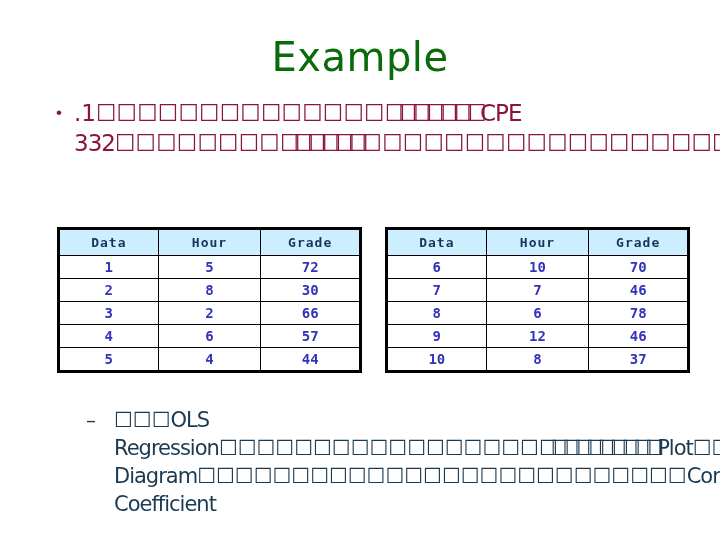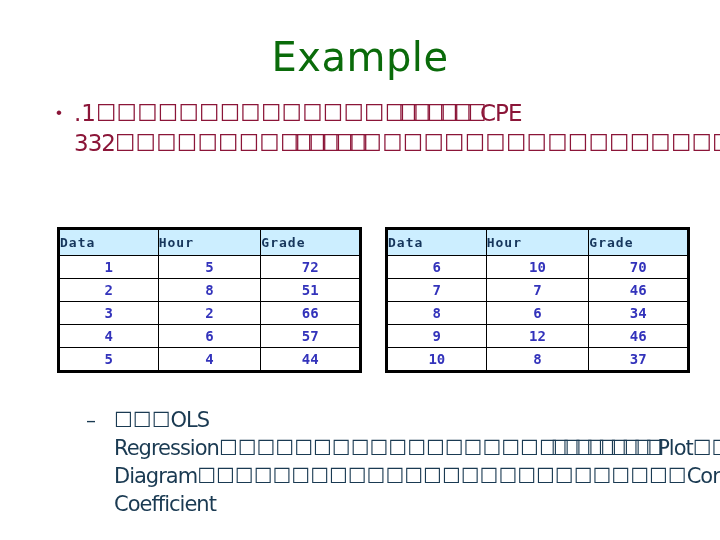--- a/index.html
+++ b/index.html
@@ -66,21 +66,21 @@
   }
   #table-left{ left:57px; top:227px; width:305px; }
   #table-right{ left:385px; top:227px; width:305px; }
   .data-table th{
     background:#cceeff;
     color:#16365c;
     font-size:13px;
     font-weight:bold;
     padding:5px 0 5px 0;
     border:1px solid #000000;
-    text-align:left;
+    text-align:center;
     letter-spacing:1px;
   }
   .data-table td{
     color:#3333bb;
     font-size:14px;
     font-weight:bold;
     padding:3px 0 3px 0;
     border:1px solid #000000;
     text-align:center;
   }
@@ -137,21 +137,21 @@
   </thead>
   <tbody>
     <tr>
       <td>1</td>
       <td>5</td>
       <td>72</td>
     </tr>
     <tr>
       <td>2</td>
       <td>8</td>
-      <td>51</td>
+      <td>30</td>
     </tr>
     <tr>
       <td>3</td>
       <td>2</td>
       <td>66</td>
     </tr>
     <tr>
       <td>4</td>
       <td>6</td>
       <td>57</td>
@@ -184,21 +184,21 @@
       <td>70</td>
     </tr>
     <tr>
       <td>7</td>
       <td>7</td>
       <td>46</td>
     </tr>
     <tr>
       <td>8</td>
       <td>6</td>
-      <td>34</td>
+      <td>78</td>
     </tr>
     <tr>
       <td>9</td>
       <td>12</td>
       <td>46</td>
     </tr>
     <tr>
       <td>10</td>
       <td>8</td>
       <td>37</td>

